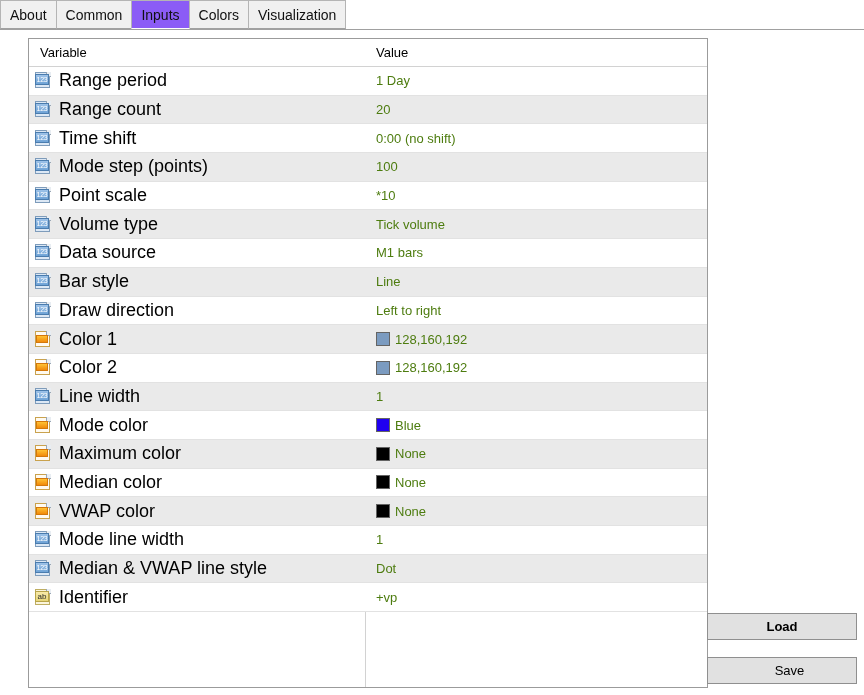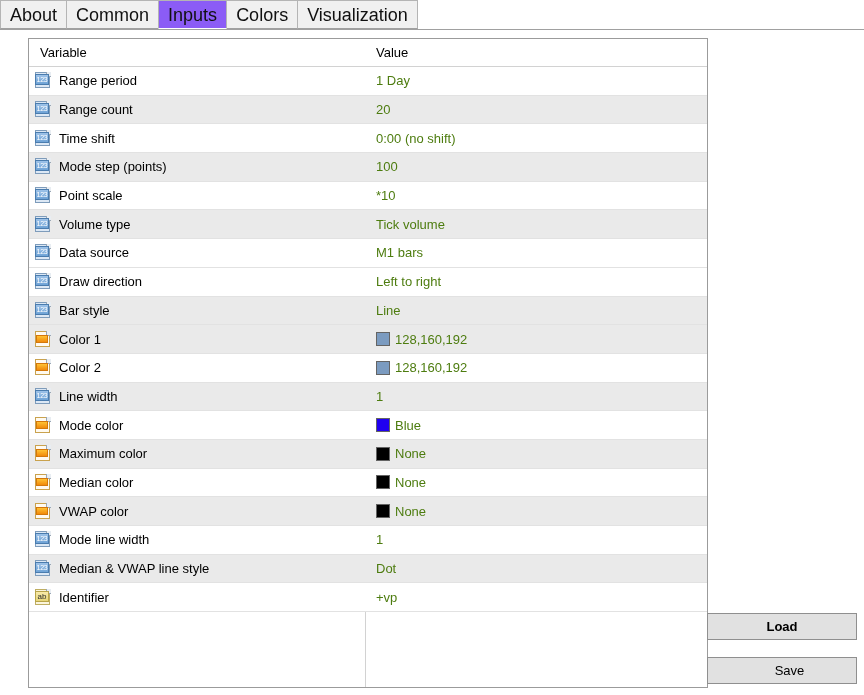--- a/index.html
+++ b/index.html
@@ -37,21 +37,21 @@
     position: relative;
     float: left;
     height: 29px;
     line-height: 28px;
     padding: 0 9px;
     box-sizing: border-box;
     background: #f0f0f0;
     border: 1px solid #b4b4b4;
     border-bottom: 1px solid #a0a0a0;
     margin-right: -1px;
-    font-size: 18px;
+    font-size: 14px;
     color: #101010;
     cursor: default;
     user-select: none;
   }
   .tab.active {
     background: #8b5cf6;
     border-bottom: 1px solid #ffffff;
     z-index: 3;
   }
 
@@ -111,21 +111,21 @@
   }
   .cell-val {
     position: absolute;
     left: 347px;
     top: 0;
     height: 27.7px;
     display: flex;
     align-items: center;
     white-space: nowrap;
   }
-  .var-label { margin-left: 7px; font-size: 13px; color: #000; }
+  .var-label { margin-left: 7px; font-size: 18px; color: #000; }
   .val-label { font-size: 13px; color: #4d7c0f; }
 
   
   .ticon {
     position: relative;
     width: 17px;
     height: 17px;
     flex: 0 0 17px;
   }
   .ticon .page {
@@ -321,44 +321,44 @@
             <span class="page"></span>
             <span class="fold"></span>
             <span class="badge">123</span>
           </span>
           <span class="var-label">Data source</span>
         </div>
         <div class="cell-val">
           <span class="val-label">M1 bars</span>
         </div>
       </div>
+      <div class="row alt">
+        <div class="cell-var">
+          <span class="ticon num">
+            <span class="page"></span>
+            <span class="fold"></span>
+            <span class="badge">123</span>
+          </span>
+          <span class="var-label">Bar style</span>
+        </div>
+        <div class="cell-val">
+          <span class="val-label">Line</span>
+        </div>
+      </div>
       <div class="row">
         <div class="cell-var">
           <span class="ticon num">
             <span class="page"></span>
             <span class="fold"></span>
             <span class="badge">123</span>
           </span>
           <span class="var-label">Draw direction</span>
         </div>
         <div class="cell-val">
           <span class="val-label">Left to right</span>
-        </div>
-      </div>
-      <div class="row alt">
-        <div class="cell-var">
-          <span class="ticon num">
-            <span class="page"></span>
-            <span class="fold"></span>
-            <span class="badge">123</span>
-          </span>
-          <span class="var-label">Bar style</span>
-        </div>
-        <div class="cell-val">
-          <span class="val-label">Line</span>
         </div>
       </div>
       <div class="row alt">
         <div class="cell-var">
           <span class="ticon color">
             <span class="page"></span>
             <span class="fold"></span>
             <span class="badge"></span>
           </span>
           <span class="var-label">Color 1</span>

